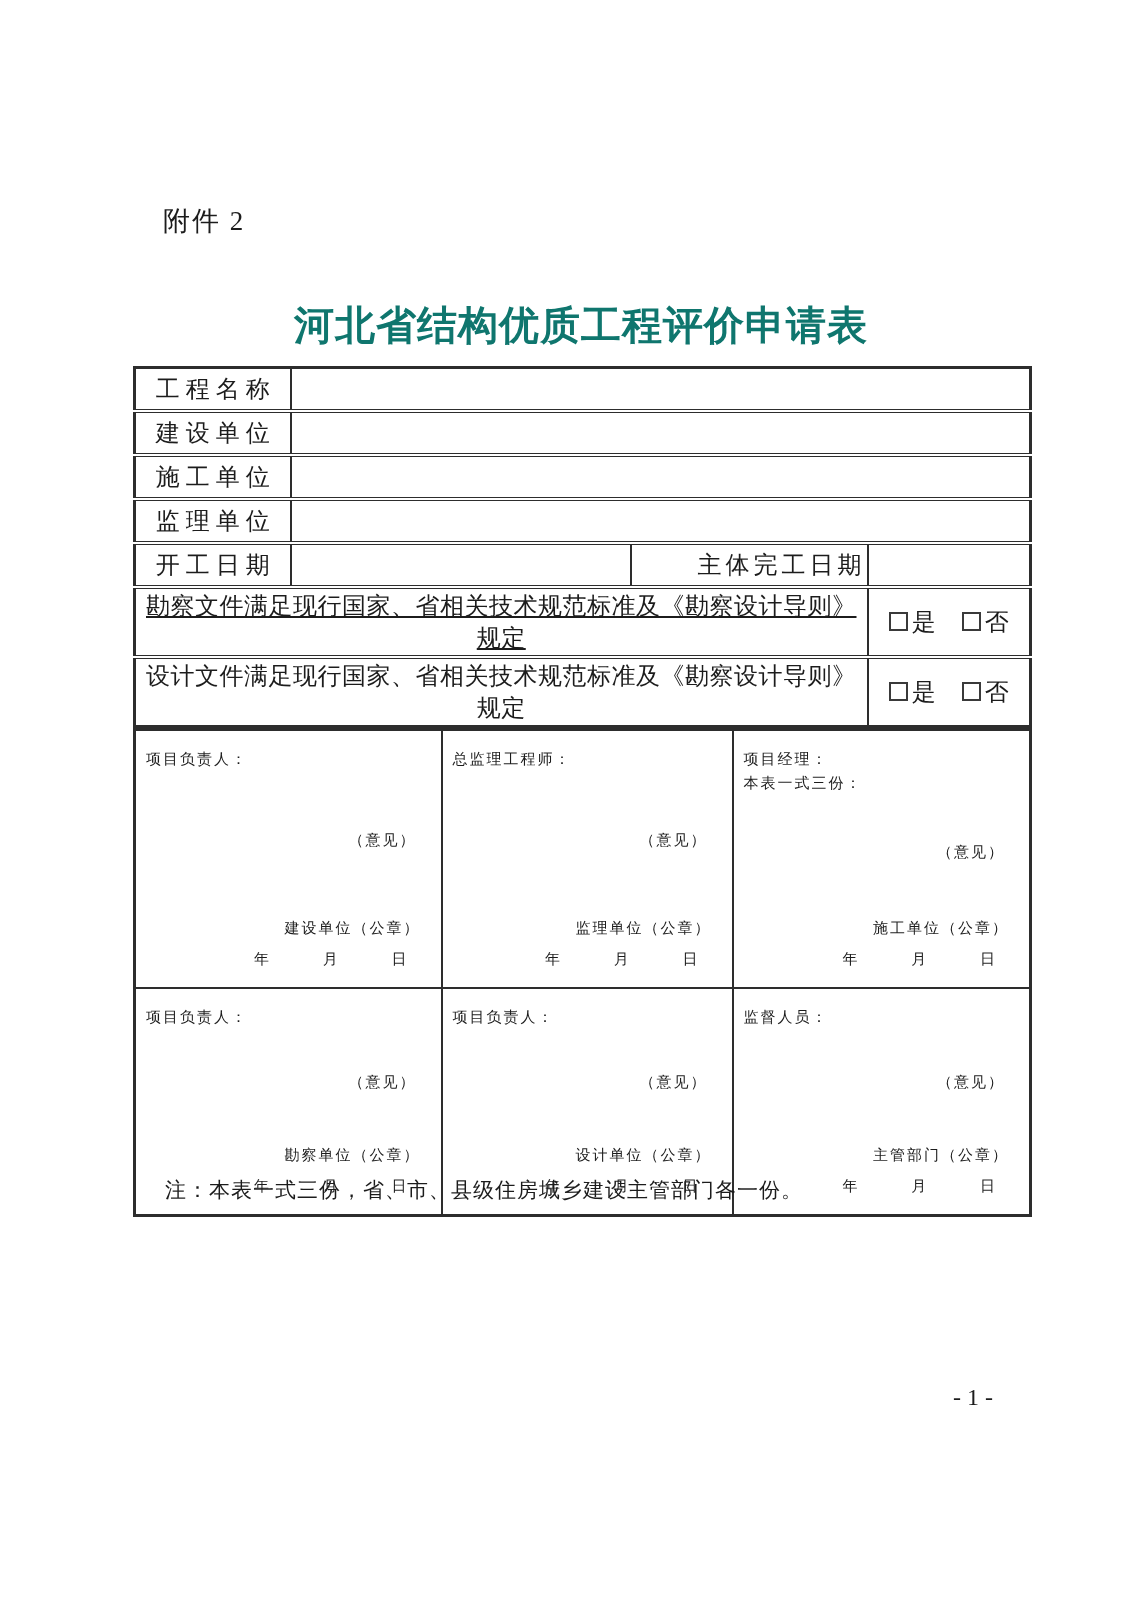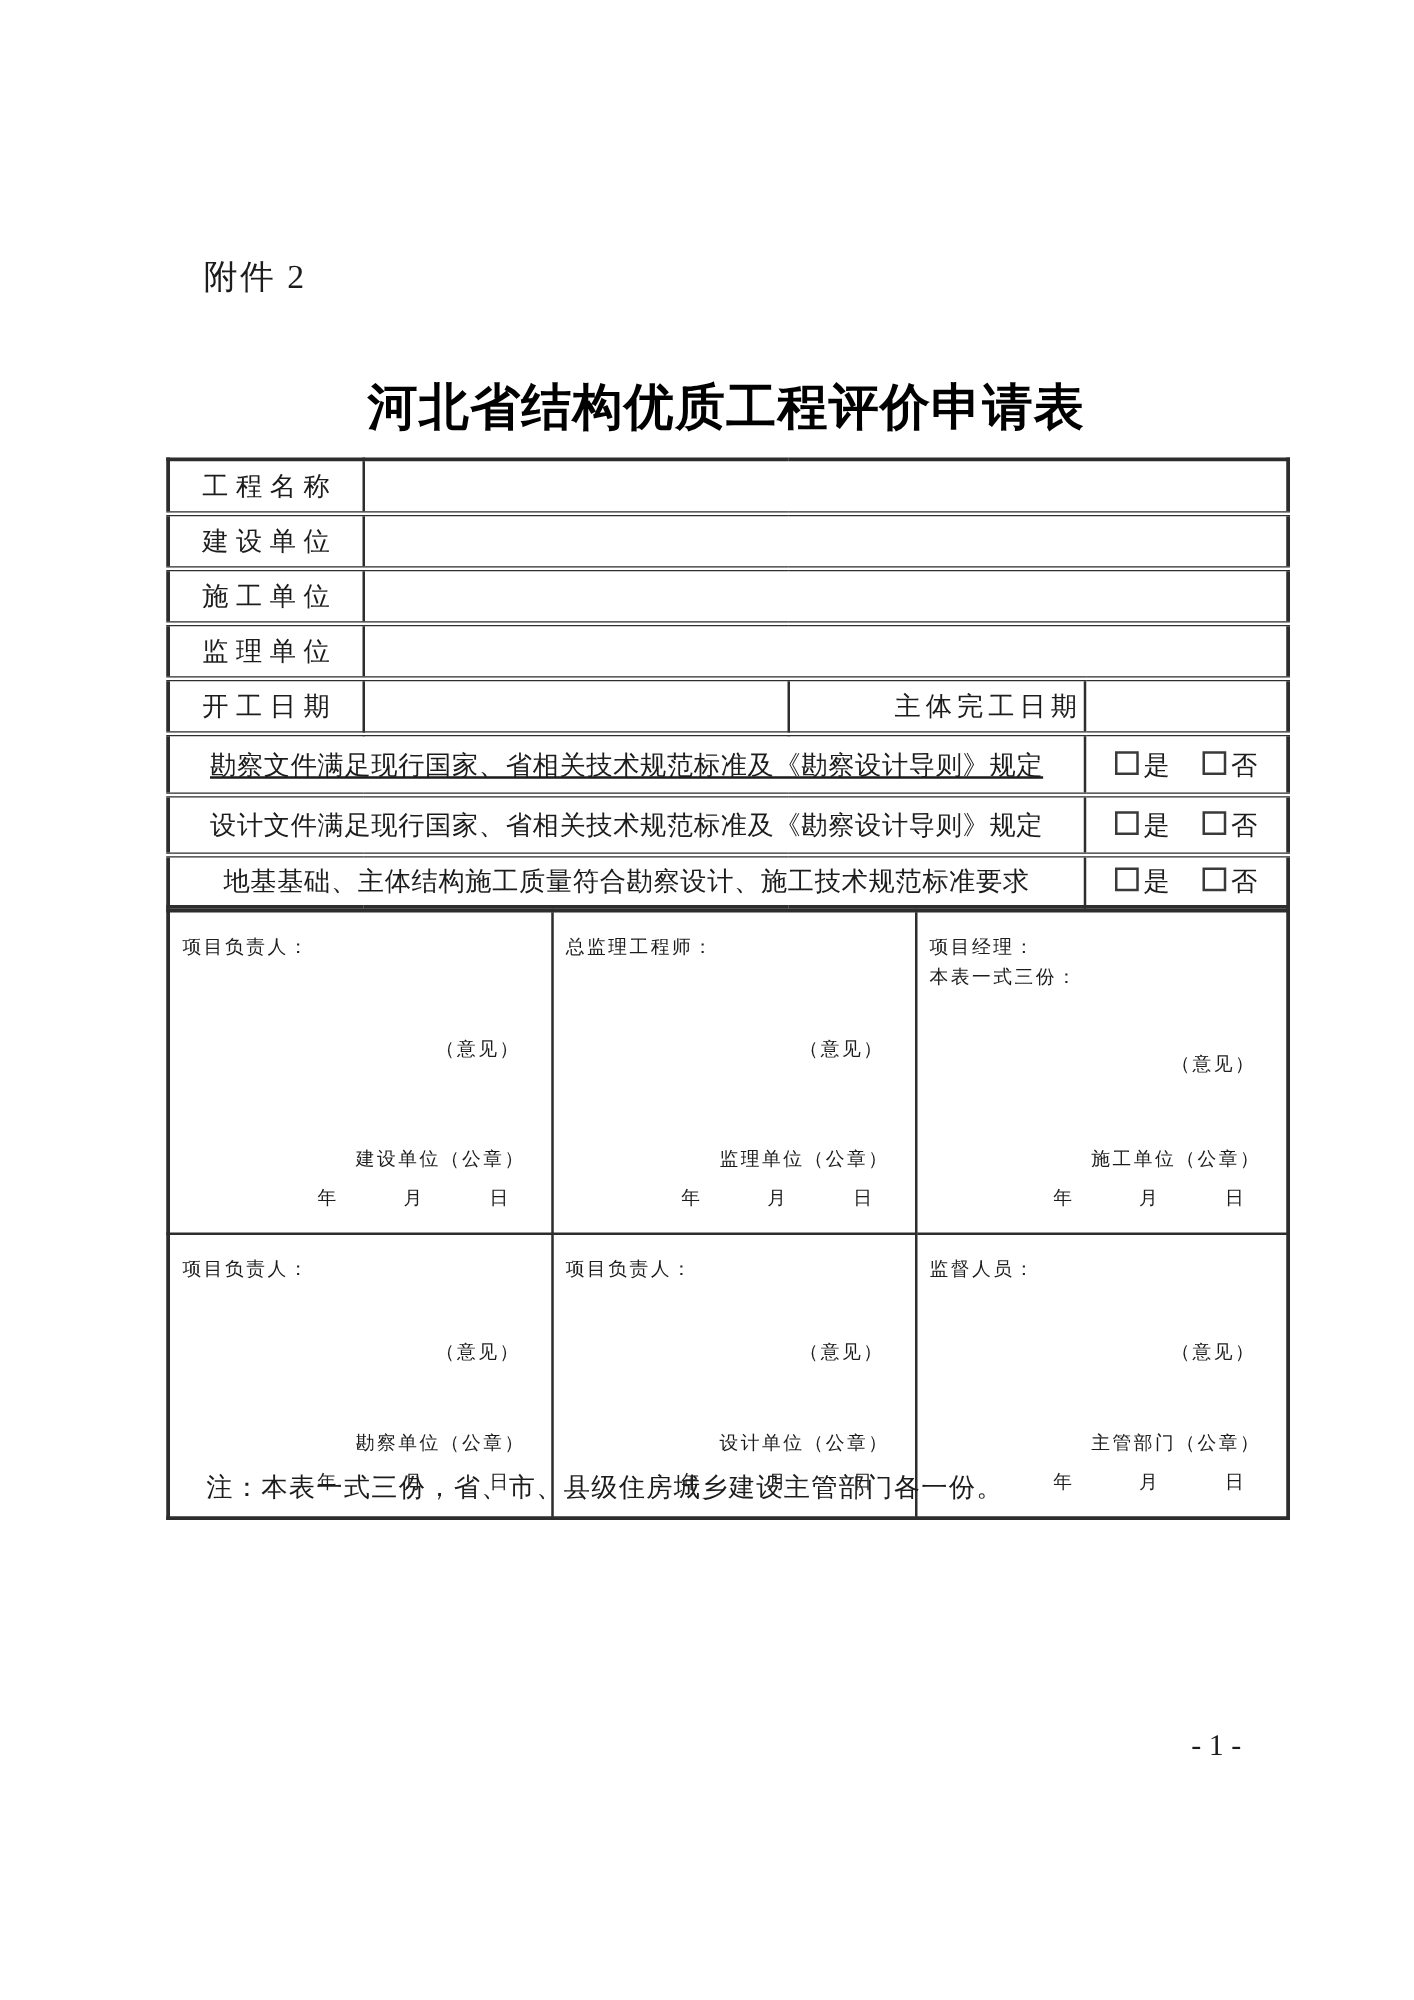--- a/index.html
+++ b/index.html
@@ -6,27 +6,27 @@
   .page {
     position:relative; width:1131px; height:1600px; background:#ffffff;
     font-family:"Liberation Serif","DejaVu Serif",serif; color:#1c1c1c;
     overflow:hidden;
     margin-left:20px;
   }
   .attachment { position:absolute; left:143px; top:203px; font-size:27px; letter-spacing:2px; }
   .title {
     position:absolute; left:113px; top:298px; width:896px;
     text-align:center; font-size:40px; font-weight:bold; letter-spacing:1px;
-    color:#000000;
+    color:#0f766e;
   }
   .tablewrap { position:absolute; left:113px; top:366px; width:896px; }
 
   table { border-collapse:collapse; width:896px; table-layout:fixed; }
   .toptable { border:3px solid #2d2d2d; }
-  .toptable td { border:2px solid #2d2d2d; font-size:21px; }
+  .toptable td { border:2px solid #2d2d2d; font-size:24px; }
   .toptable tr + tr td { border-top:4px double #2d2d2d; }
 
   td.lbl  { text-align:center; letter-spacing:6px; text-indent:6px; }
   td.lbl2 { text-align:right; letter-spacing:4px; text-indent:4px; }
   td.val  { background:#ffffff; }
   td.q    { text-align:center; letter-spacing:0.5px; }
   td.chk  { text-align:center; white-space:nowrap; }
 
   tr.r38 td { height:38px; }
   tr.r43 td { height:43px;text-decoration:underline; }
@@ -105,26 +105,20 @@
         <td class="chk">
           <span class="cbx"><span class="box"></span><span>是</span></span><span class="cbx"><span class="box"></span><span>否</span></span>
         </td>
       </tr>
       <tr class="r42">
         <td class="q" colspan="3">设计文件满足现行国家、省相关技术规范标准及《勘察设计导则》规定</td>
         <td class="chk">
           <span class="cbx"><span class="box"></span><span>是</span></span><span class="cbx"><span class="box"></span><span>否</span></span>
         </td>
       </tr>
-      <tr class="r36">
-        <td class="q" colspan="3">地基基础、主体结构施工质量符合勘察设计、施工技术规范标准要求</td>
-        <td class="chk">
-          <span class="cbx"><span class="box"></span><span>是</span></span><span class="cbx"><span class="box"></span><span>否</span></span>
-        </td>
-      </tr>
     </tbody>
       </table>
 
     <table class="sigtable">
       <colgroup>
           <col style="width:307px">
           <col style="width:291px">
           <col style="width:298px">
         </colgroup>
       <tbody>

